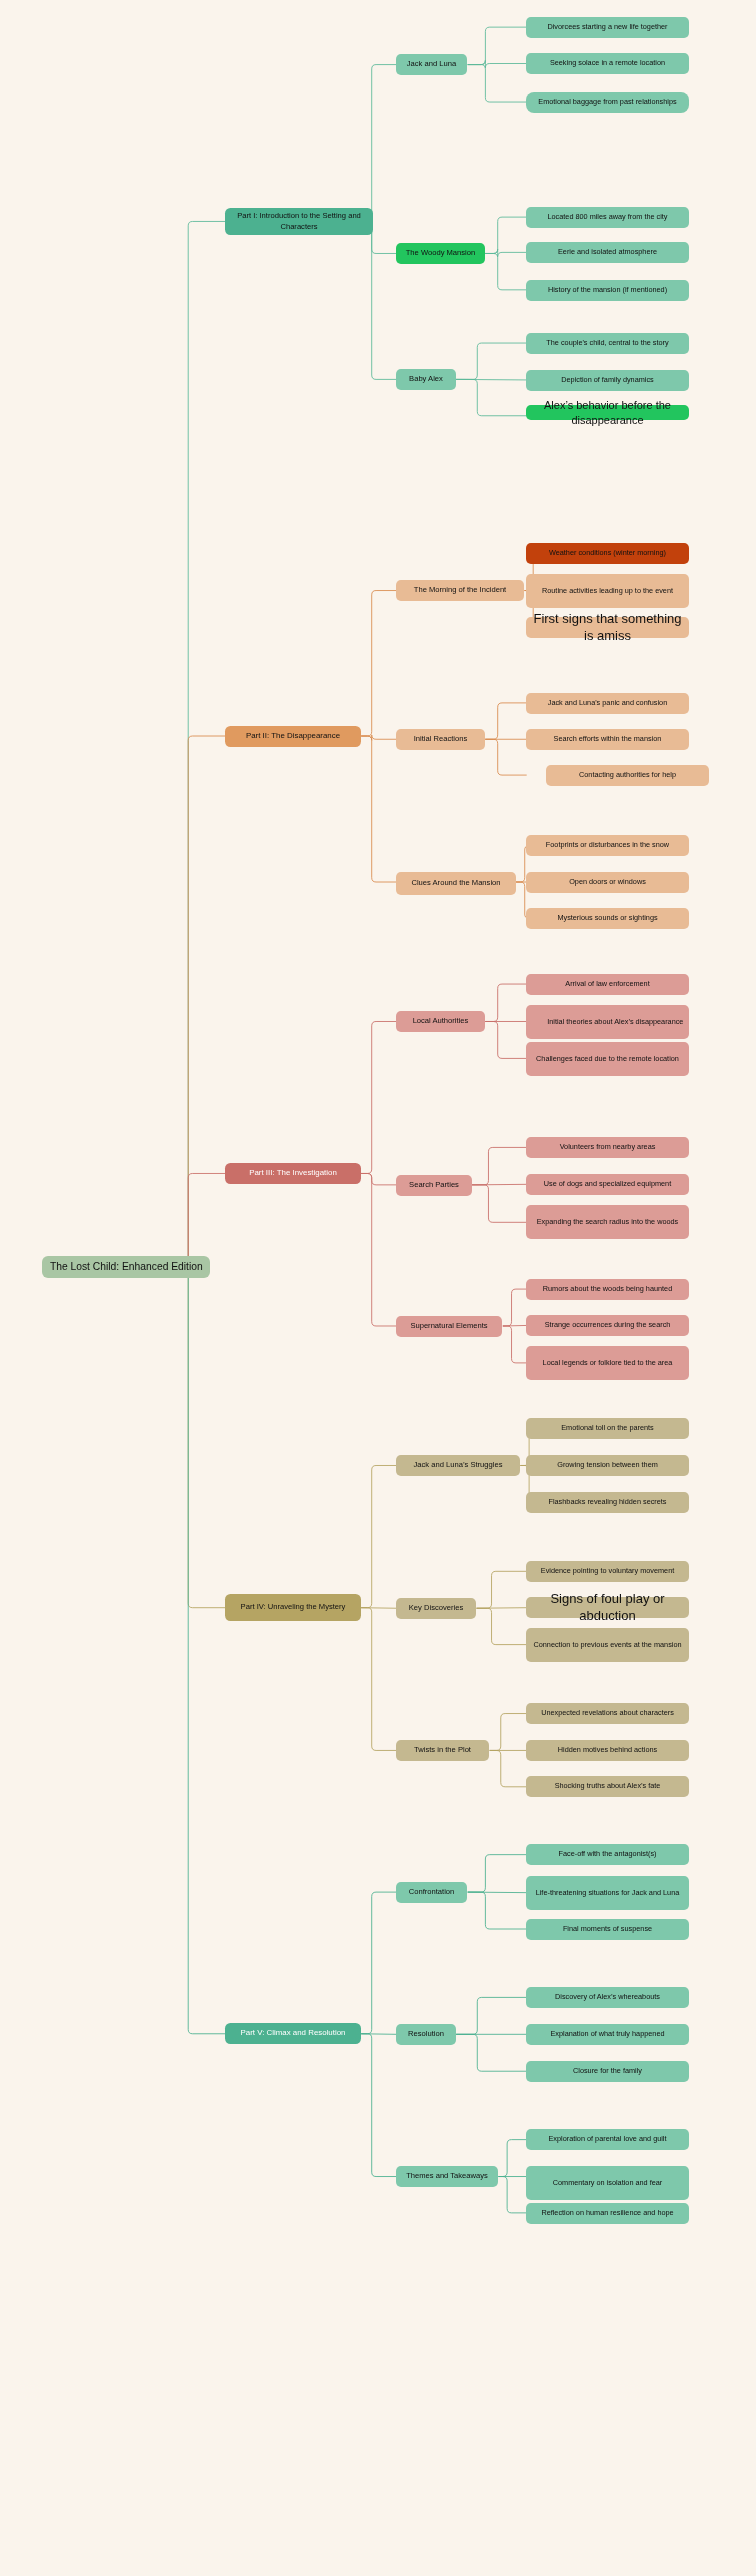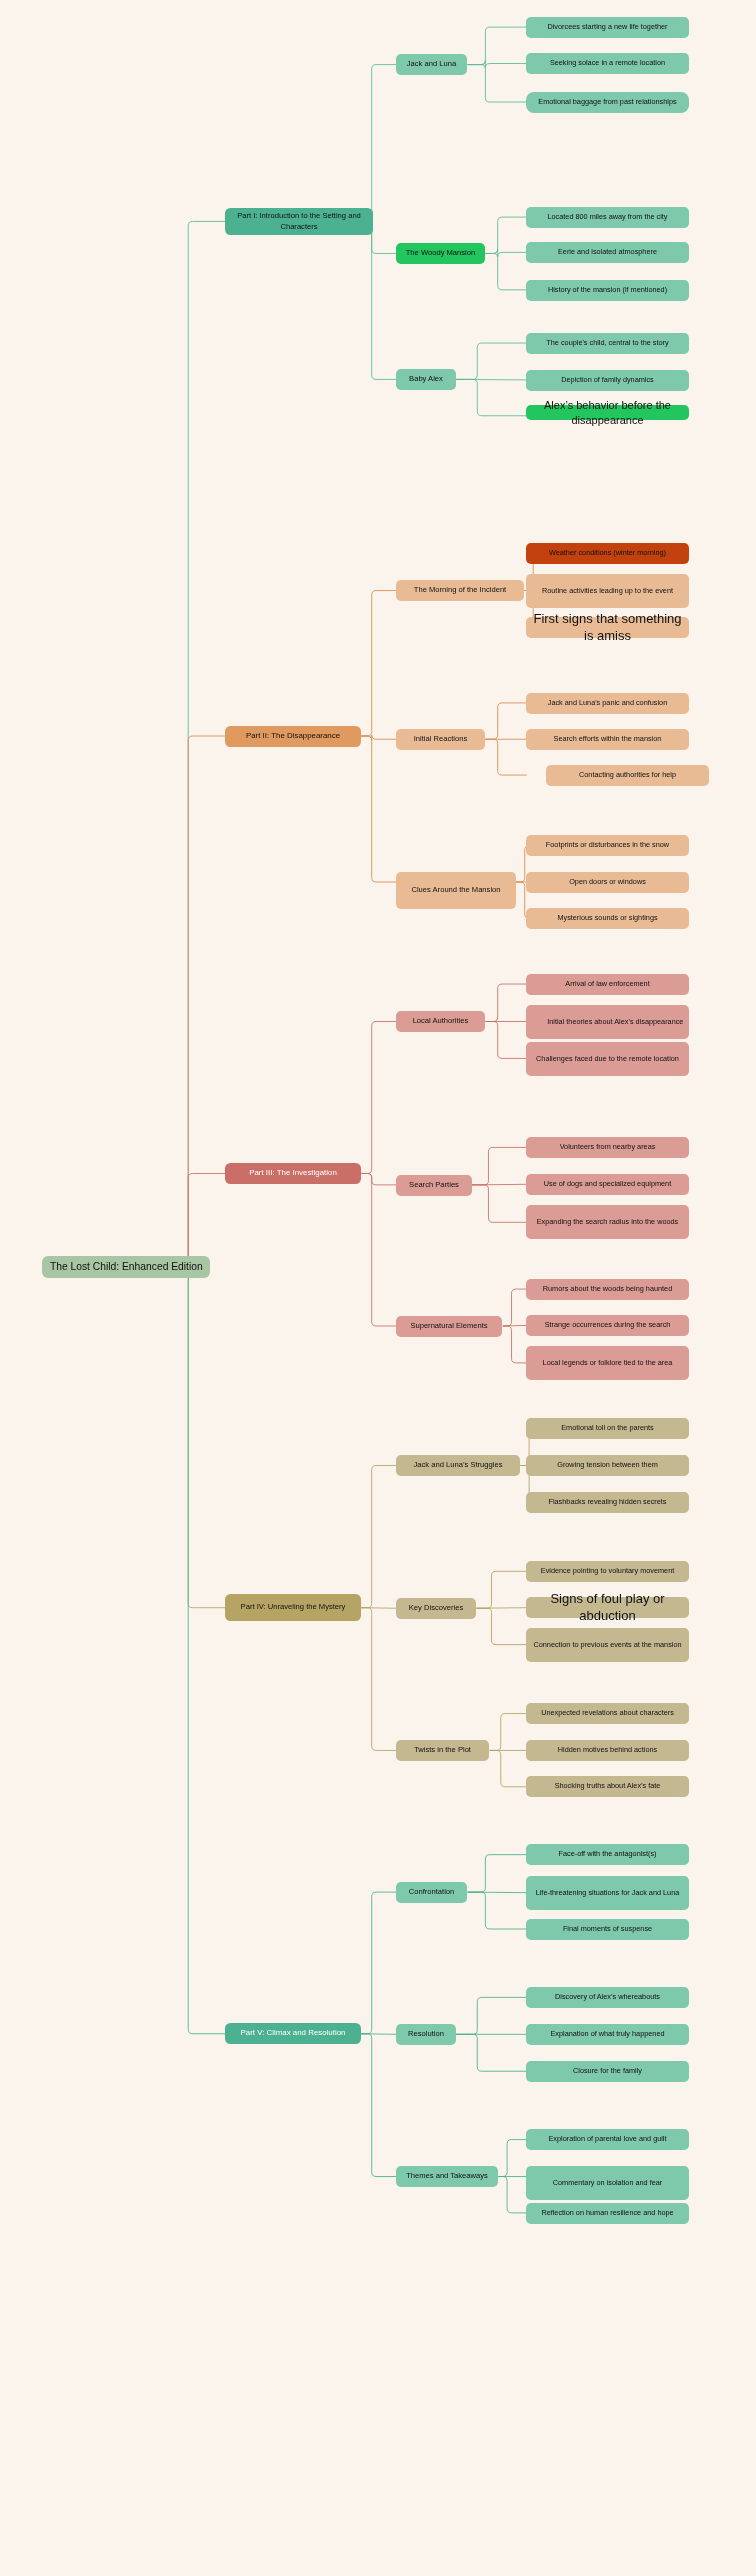--- a/index.html
+++ b/index.html
@@ -130,21 +130,21 @@
     <div class="node l3" style="left: 526px; top: 405px; width: 163px; height: 15px; background: #22c55e; font-size: 11px;">Alex’s behavior before the disappearance</div>
     <div class="node l1" style="left: 225px; top: 726px; width: 136px; height: 20.6px; background: rgb(224, 154, 95); font-size: 7.9px;">Part II: The Disappearance</div>
     <div class="node l2" style="left: 396px; top: 580px; width: 128px; height: 20.6px; background: rgb(232, 187, 149); font-size: 7.6px;">The Morning of the Incident</div>
     <div class="node l3" style="left: 526px; top: 543px; width: 163px; height: 20.6px; background: #c2410c; font-size: 7.3px;">Weather conditions (winter morning)</div>
     <div class="node l3" style="left: 526px; top: 574px; width: 163px; height: 34px; background: rgb(232, 187, 149); font-size: 7.3px;">Routine activities leading up to the event</div>
     <div class="node l3" style="left: 526px; top: 617px; width: 163px; height: 20.6px; background: rgb(232, 187, 149); font-size: 13px;">First signs that something is amiss</div>
     <div class="node l2" style="left: 396px; top: 729px; width: 89px; height: 20.6px; background: rgb(232, 187, 149); font-size: 7.6px;">Initial Reactions</div>
     <div class="node l3" style="left: 526px; top: 693px; width: 163px; height: 20.6px; background: rgb(232, 187, 149); font-size: 7.3px;">Jack and Luna's panic and confusion</div>
     <div class="node l3" style="left: 526px; top: 729px; width: 163px; height: 20.6px; background: rgb(232, 187, 149); font-size: 7.3px;">Search efforts within the mansion</div>
     <div class="node l3" style="left: 526px; top: 765px; width: 163px; height: 20.6px; background: rgb(232, 187, 149); font-size: 7.3px; margin-left: 20px;">Contacting authorities for help</div>
-    <div class="node l2" style="left: 396px; top: 872px; width: 120px; height: 37px; background: rgb(232, 187, 149); font-size: 7.6px;">Clues Around the Mansion</div>
+    <div class="node l2" style="left: 396px; top: 872px; width: 120px; height: 23px; background: rgb(232, 187, 149); font-size: 7.6px;">Clues Around the Mansion</div>
     <div class="node l3" style="left: 526px; top: 835px; width: 163px; height: 20.6px; background: rgb(232, 187, 149); font-size: 7.3px;">Footprints or disturbances in the snow</div>
     <div class="node l3" style="left: 526px; top: 872px; width: 163px; height: 20.6px; background: rgb(232, 187, 149); font-size: 7.3px;">Open doors or windows</div>
     <div class="node l3" style="left: 526px; top: 908px; width: 163px; height: 20.6px; background: rgb(232, 187, 149); font-size: 7.3px;">Mysterious sounds or sightings</div>
     <div class="node l1 white-text" style="left: 225px; top: 1163px; width: 136px; height: 20.6px; background: rgb(201, 111, 104); font-size: 7.9px;">Part III: The Investigation</div>
     <div class="node l2" style="left: 396px; top: 1011px; width: 89px; height: 20.6px; background: rgb(220, 156, 150); font-size: 7.6px;">Local Authorities</div>
     <div class="node l3" style="left: 526px; top: 974px; width: 163px; height: 20.6px; background: rgb(220, 156, 150); font-size: 7.3px;">Arrival of law enforcement</div>
     <div class="node l3" style="left: 526px; top: 1005px; width: 163px; height: 34px; background: rgb(220, 156, 150); font-size: 7.3px; padding-left: 20px;">Initial theories about Alex’s disappearance</div>
     <div class="node l3" style="left: 526px; top: 1042px; width: 163px; height: 34px; background: rgb(220, 156, 150); font-size: 7.3px;">Challenges faced due to the remote location</div>
     <div class="node l2" style="left: 396px; top: 1175px; width: 76px; height: 20.6px; background: rgb(220, 156, 150); font-size: 7.6px;">Search Parties</div>
     <div class="node l3" style="left: 526px; top: 1137px; width: 163px; height: 20.6px; background: rgb(220, 156, 150); font-size: 7.3px;">Volunteers from nearby areas</div>

